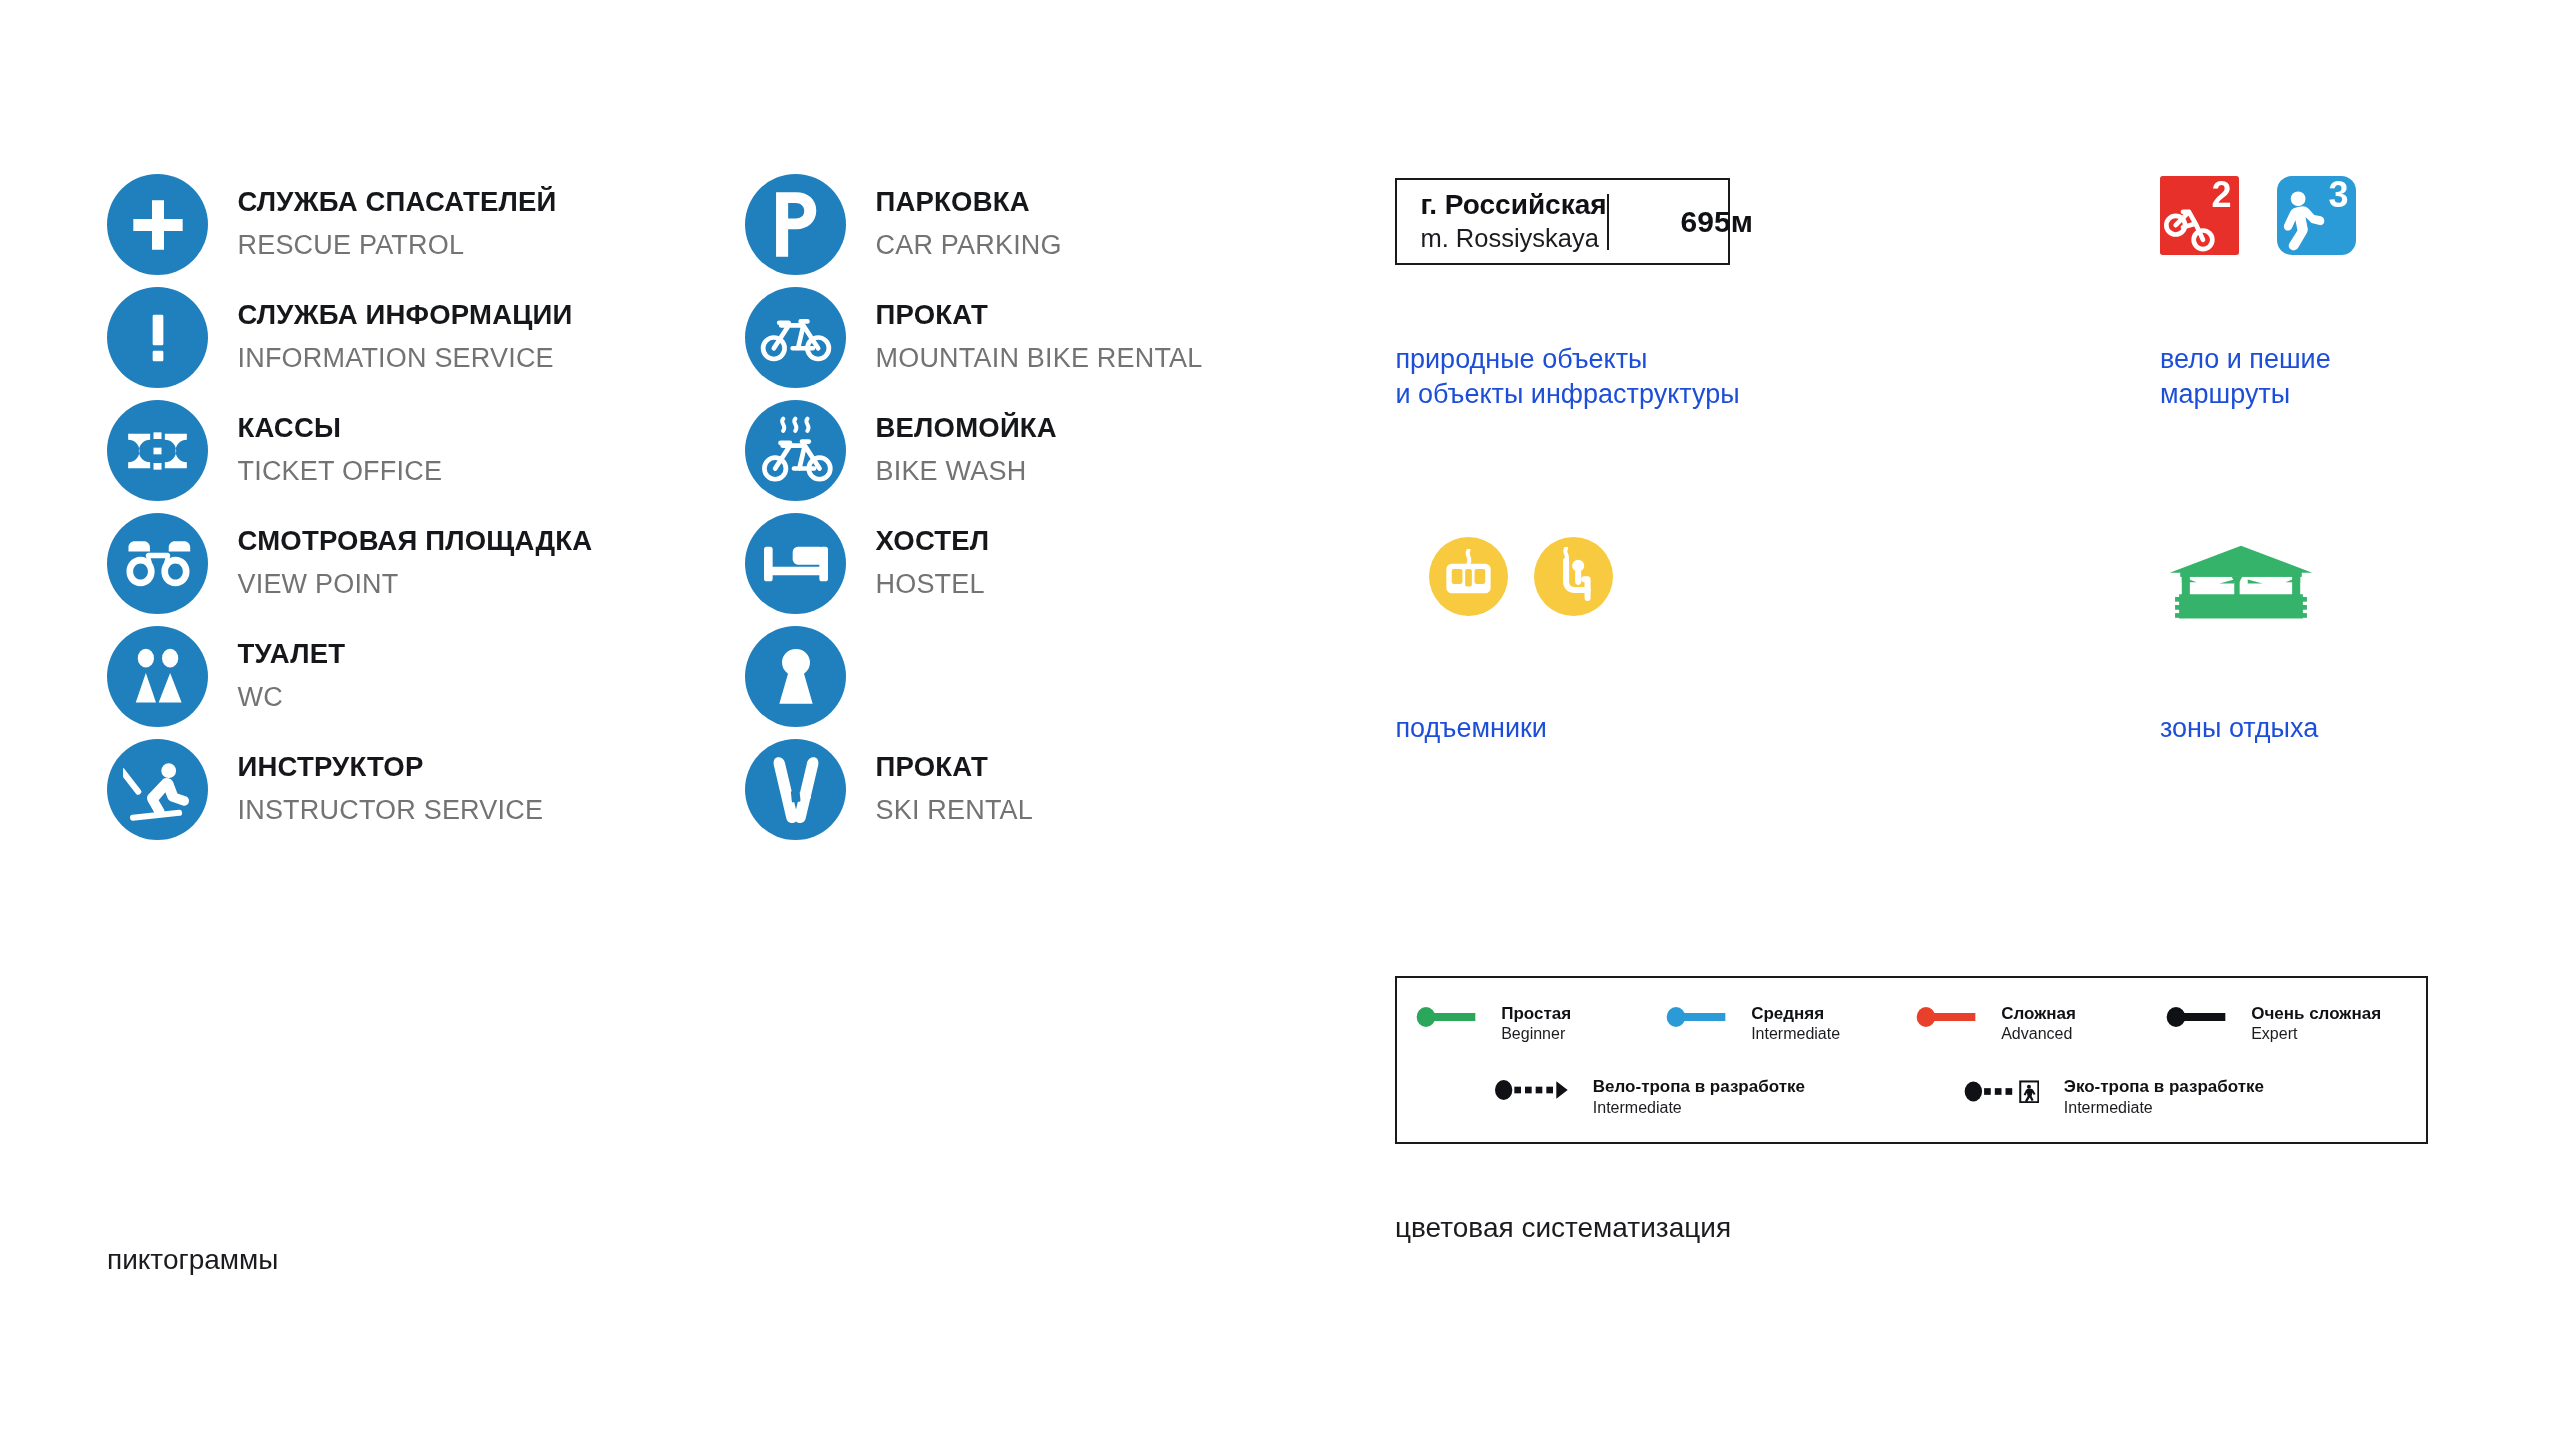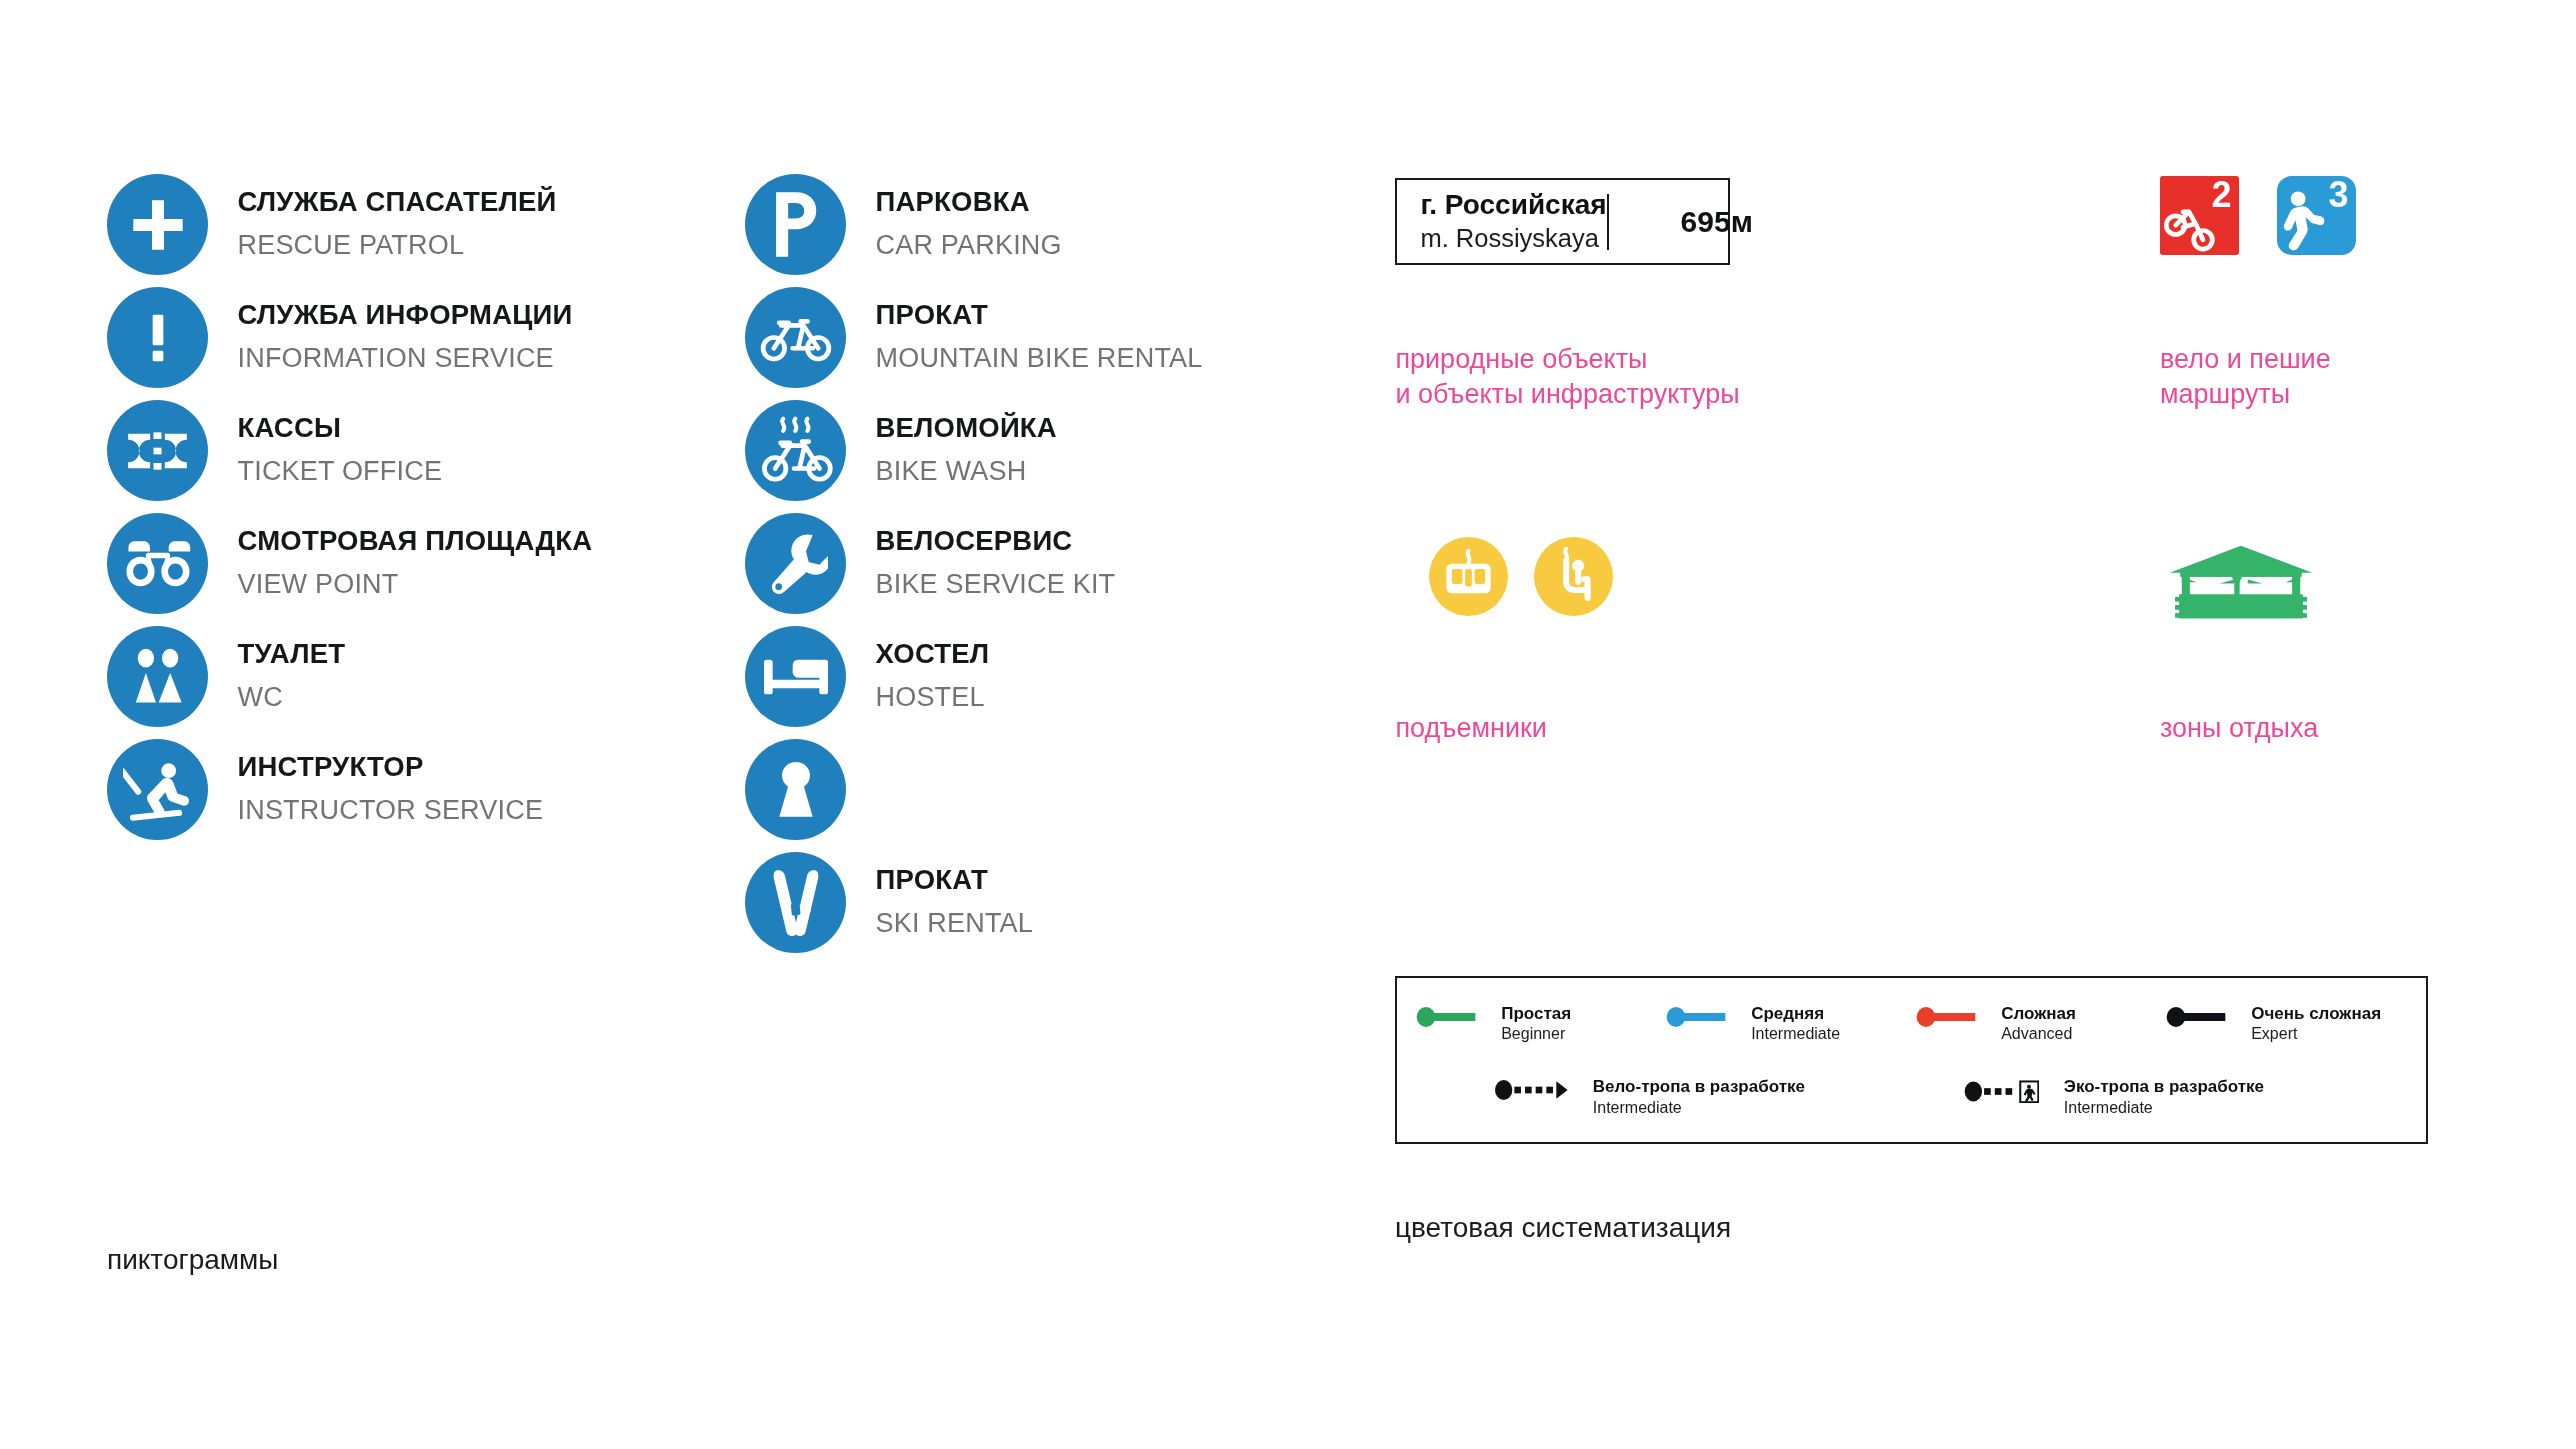--- a/index.html
+++ b/index.html
@@ -68,21 +68,21 @@
   .route-badge.bike{background:#E8302A;border-radius:2.7px;}
   .route-badge.walk{background:#2B9BD8;border-radius:14.8px;}
   .route-badge .rb-num{
     position:absolute;right:7.4px;top:1.3px;
     font-size:36px;font-weight:bold;color:#fff;line-height:1;
   }
   .route-badge svg{position:absolute;left:2.7px;bottom:2.7px;}
 
   
   .group-caption{
-    font-size:27px;font-weight:400;color:#ec4899;
+    font-size:27px;font-weight:400;color:#1d4ed8;
     line-height:1.28;white-space:pre-line;
   }
   #caption-nature{position:absolute;left:13.4px;top:342px;}
   #caption-routes{position:absolute;left:778px;top:342px;}
   #caption-lifts{position:absolute;left:13.4px;top:711px;}
   #caption-rest{position:absolute;left:778px;top:711px;}
 
   
   #lift-icons{position:absolute;left:47px;top:537px;display:flex;gap:25.5px;}
   .lift-badge{
@@ -253,32 +253,20 @@
           <path fill="none" stroke="#fff" stroke-width="7" stroke-linecap="round" d="M32 40h14"></path>
           <path fill="none" stroke="#fff" stroke-width="7" stroke-linecap="round" d="M64 38h10"></path>
         </svg>
       </div>
       <div class="picto-text">
         <div class="picto-ru">ВЕЛОМОЙКА</div>
         <div class="picto-en">BIKE WASH</div>
       </div>
     </div>
 
-    <div class="picto-row">
-      <div class="picto-badge">
-        <svg width="64" height="64" viewBox="0 0 96 96">
-          <path fill="#fff" d="M73 5c-13-4-27 3-31 16-2 7-1 14 3 20L15 75c-4 4-4 11 0 15s11 4 15 0l34-30c6 4 13 5 20 3 13-4 20-18 16-31l-17 17-16-4-4-16z"></path>
-          <circle fill="#2080BE" cx="22" cy="82" r="5"></circle>
-        </svg>
-      </div>
-      <div class="picto-text">
-        <div class="picto-ru">ВЕЛОСЕРВИС</div>
-        <div class="picto-en">BIKE SERVICE KIT</div>
-      </div>
-    </div>
 
     <div class="picto-row">
       <div class="picto-badge">
         <svg width="70" height="40" viewBox="0 0 104 60">
           <rect fill="#fff" x="4" y="4" width="13" height="52" rx="4"></rect>
           <rect fill="#fff" x="4" y="34" width="96" height="13" rx="4"></rect>
           <path fill="#fff" d="M55 4h32a13 13 0 0113 13v14H55a8 8 0 01-8-8V12a8 8 0 018-8z"></path>
           <rect fill="#fff" x="87" y="4" width="13" height="52" rx="4"></rect>
         </svg>
       </div>

